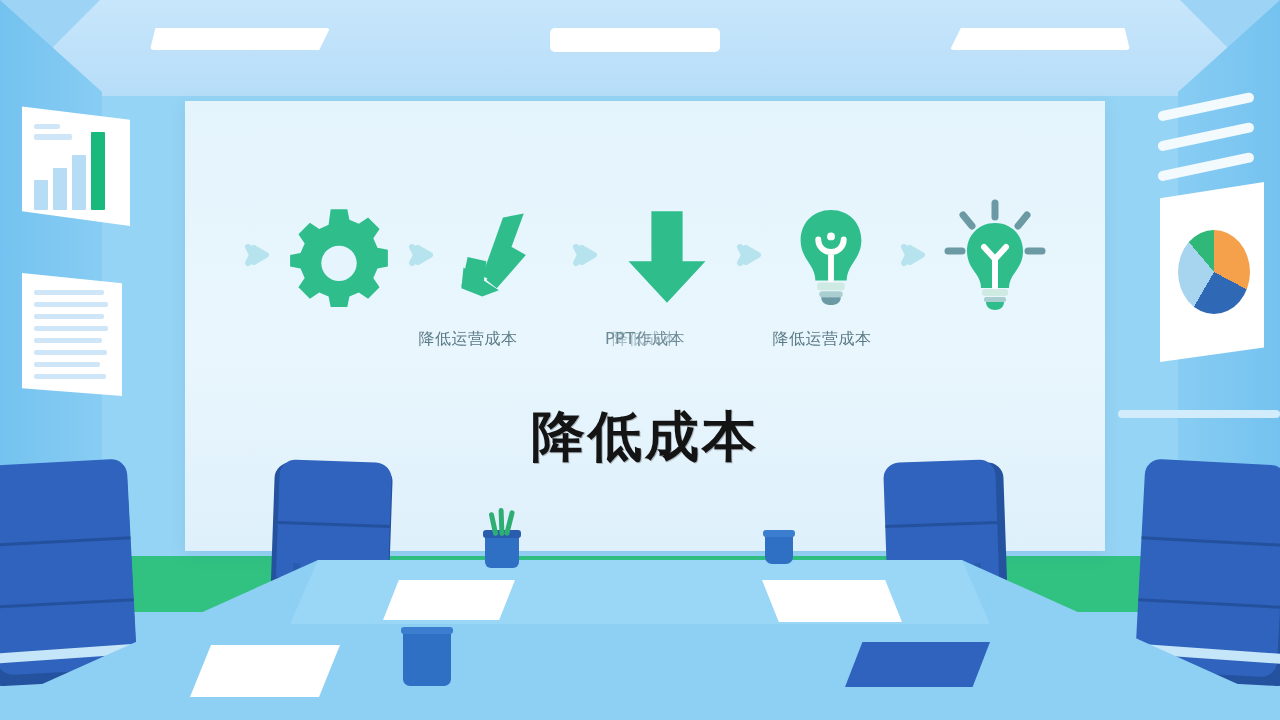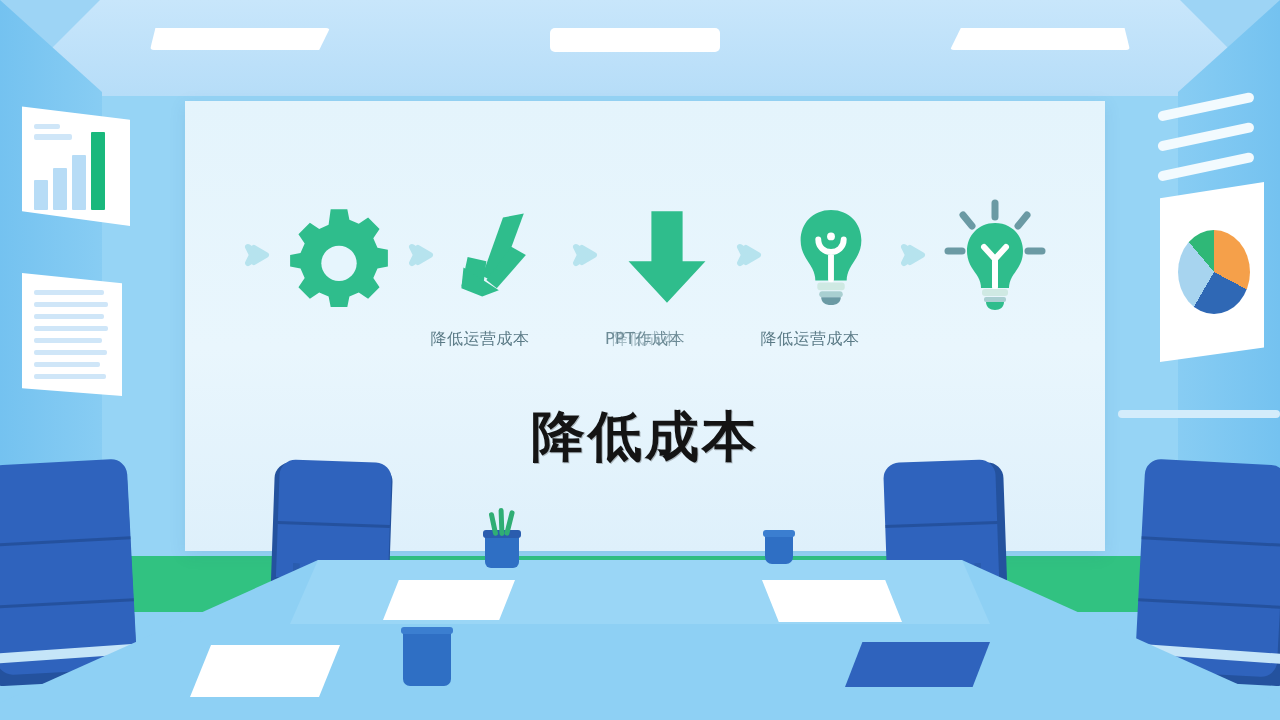--- a/index.html
+++ b/index.html
@@ -120,21 +120,21 @@
 
   .flow {
     position:absolute; left:0; top:94px; width:920px; height:120px;
     display:flex; align-items:center; justify-content:center; gap:0;
   }
   .flow-arrow { width:44px; display:flex; align-items:center; justify-content:center; flex:none; }
   .flow-icon  { width:120px; display:flex; align-items:center; justify-content:center; flex:none; }
 
   .labels {
     position:absolute; left:0; top:228px; width:920px;
-    display:flex; justify-content:center; gap:0;
+    display:flex; justify-content:center; gap:12px;
   }
   .label-slot { width:165px; text-align:center; }
   .label-txt {
     font-size:16px; color:#5a7a86; letter-spacing:.5px;
     font-family:"DejaVu Sans","Liberation Sans",sans-serif;
   }
   .label-txt.glitch { color:#6d8b96; position:relative; }
   .label-txt.glitch .over {
     position:absolute; left:50%; top:0; transform:translateX(-50%);
     color:#6d8b96; opacity:.55; white-space:nowrap;

